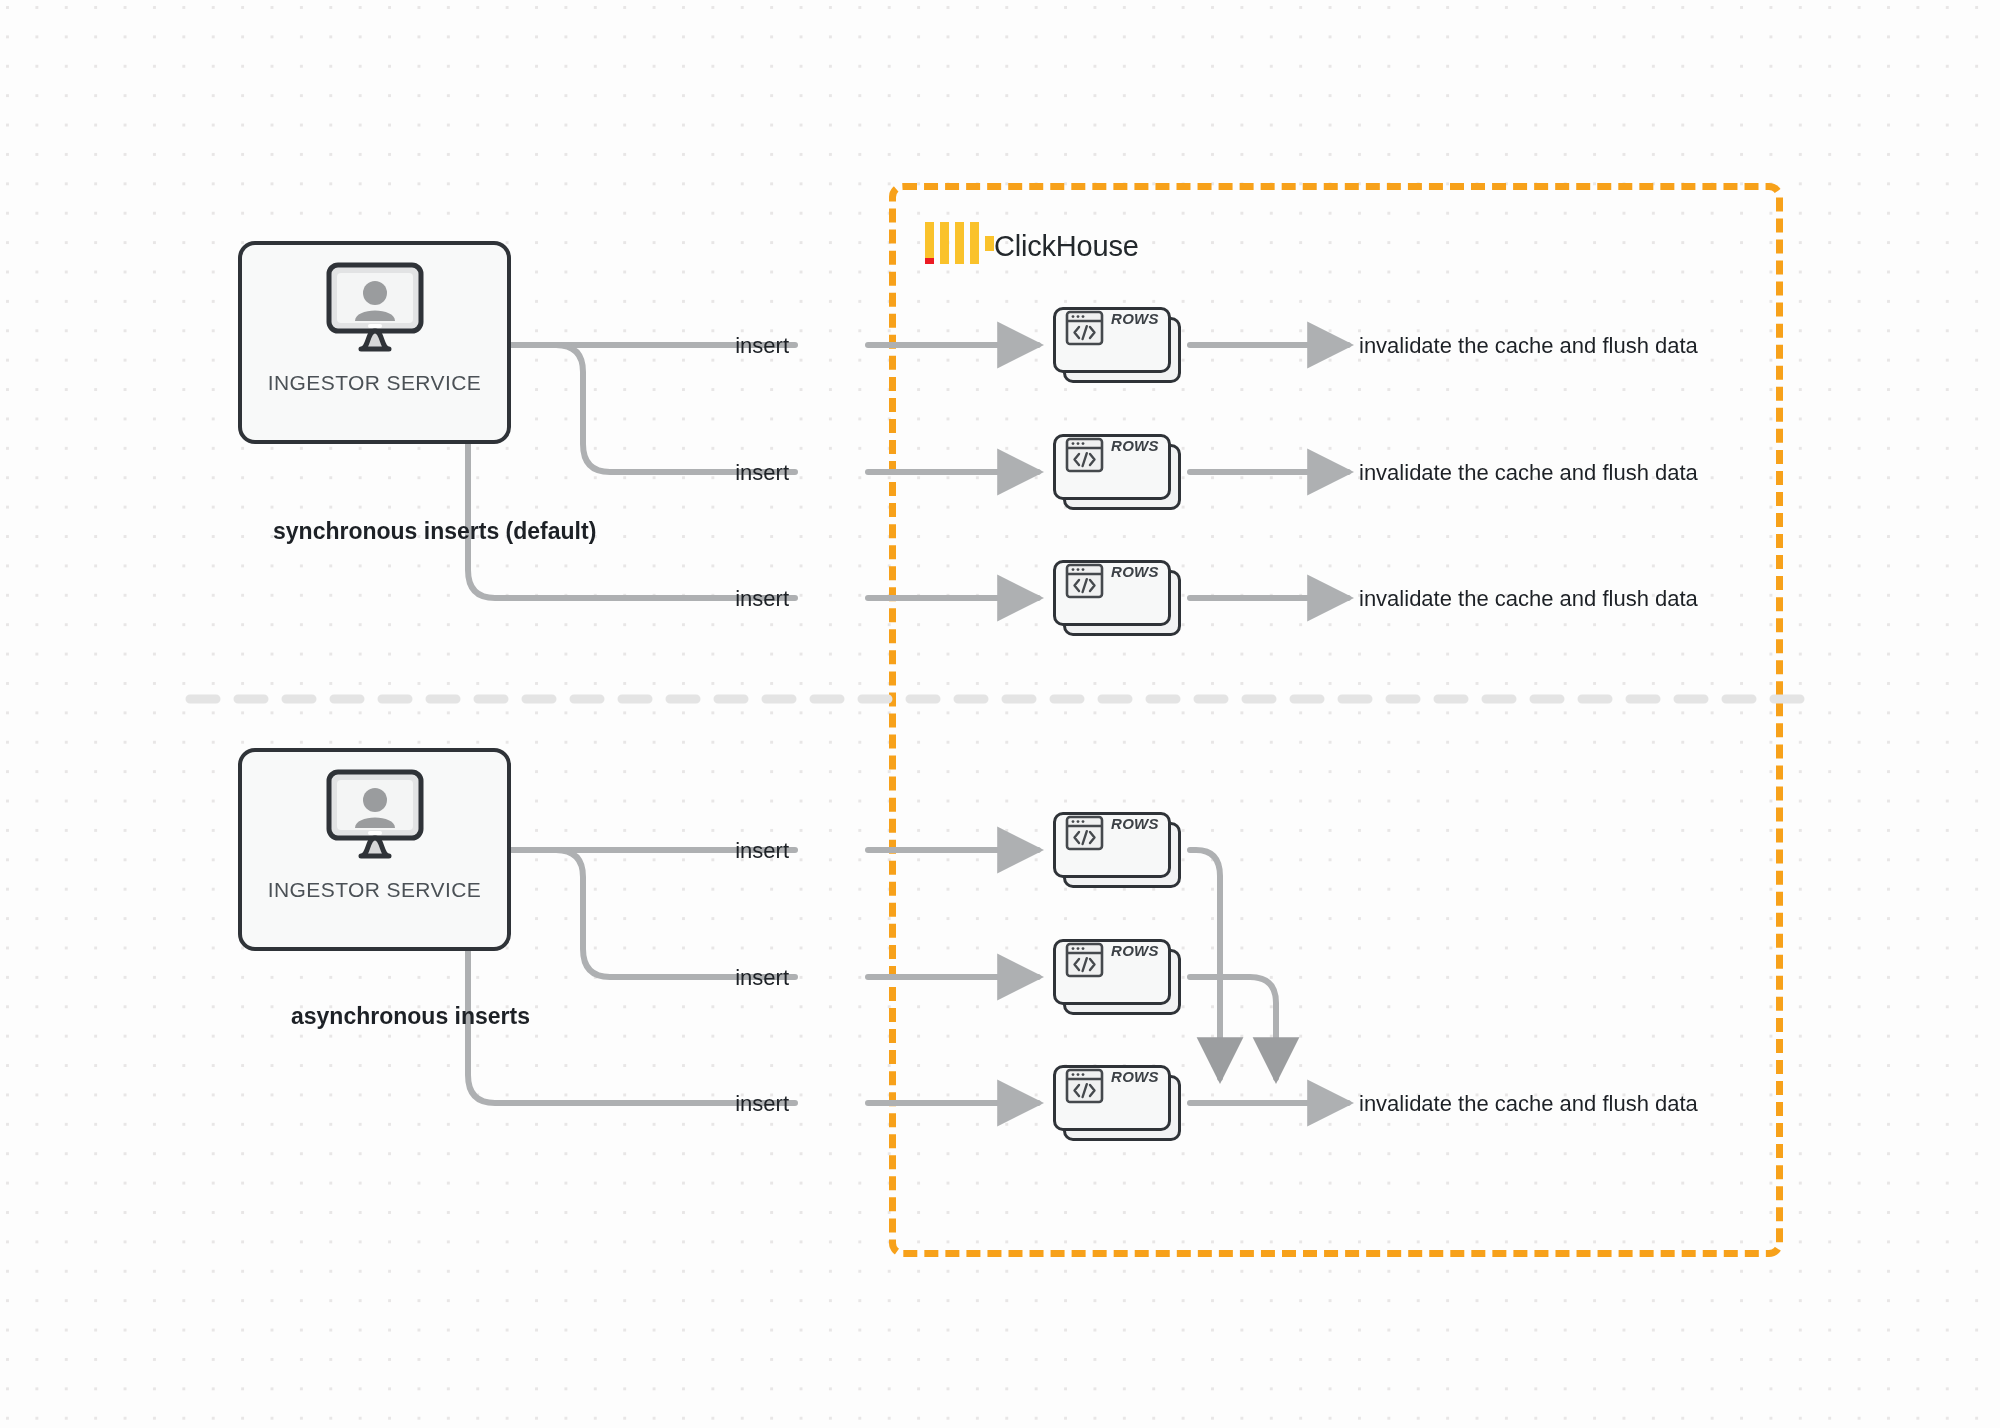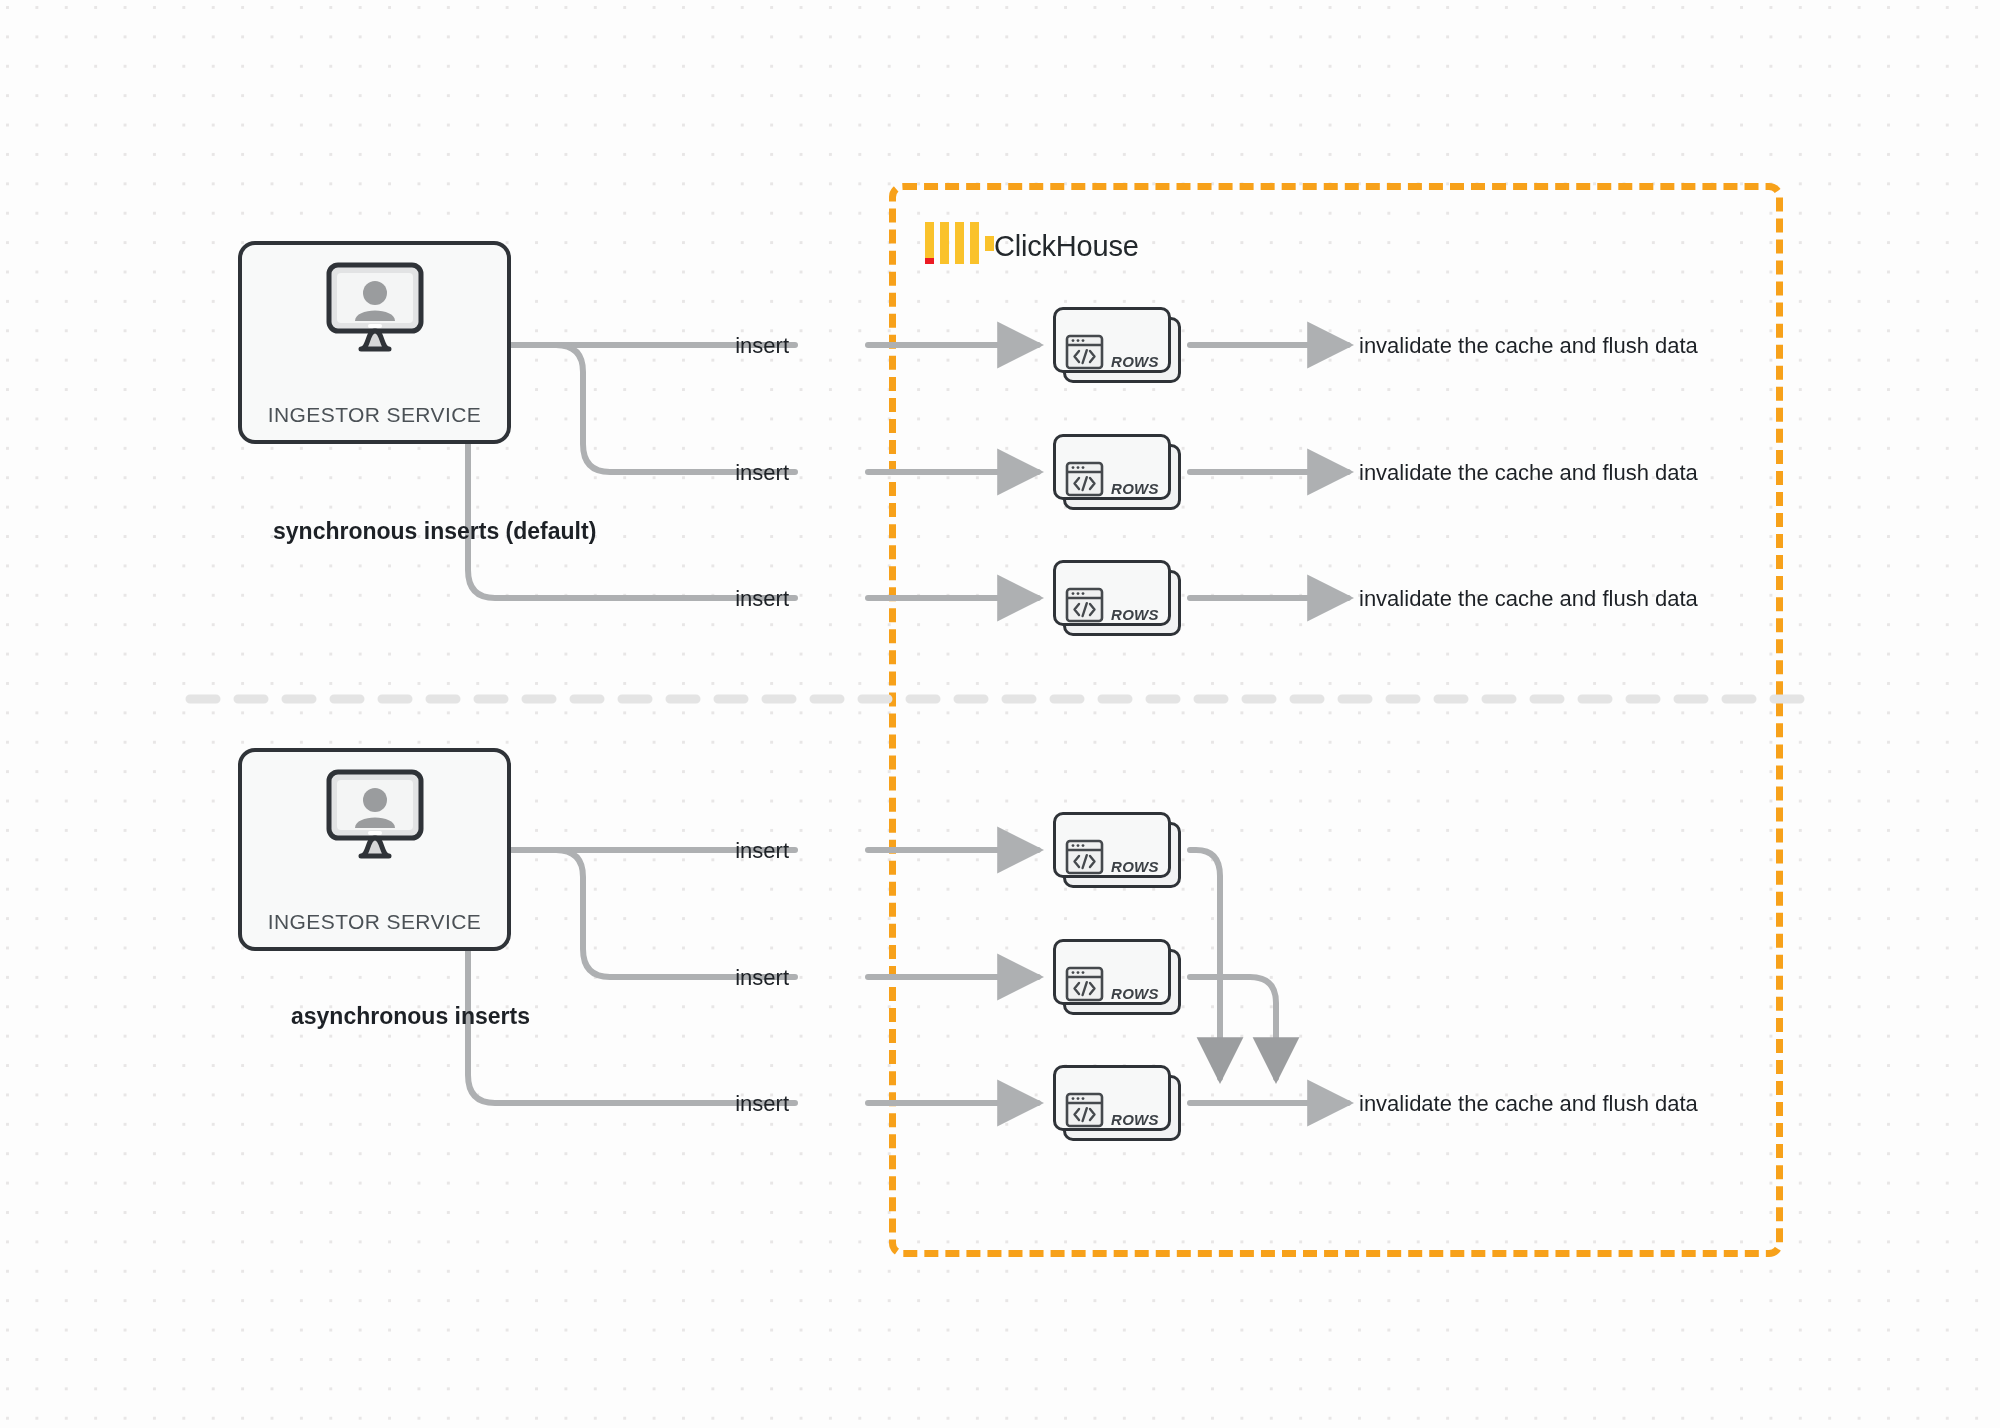--- a/index.html
+++ b/index.html
@@ -74,21 +74,20 @@
     height: 203px;
     background: #f8f9f9;
     border: 4px solid #2f3338;
     border-radius: 17px;
     box-sizing: border-box;
     display: flex;
     flex-direction: column;
     align-items: center;
     justify-content: flex-start;
     padding-top: 16px;
-    gap: 32px;
   }
   .ingestor.sync  { left: 238px; top: 241px; }
   .ingestor.async { left: 238px; top: 748px; }
 
   .monitor { width: 104px; height: 96px; }
   .ingestor-label {
     margin-top: 14px;
     font-size: 21px;
     color: #4b5156;
     letter-spacing: 0.4px;
@@ -126,21 +125,21 @@
     position: absolute;
     left: 0;
     top: 0;
     width: 118px;
     height: 66px;
     background: #f7f8f8;
     border: 3px solid #2f3338;
     border-radius: 10px;
     box-sizing: border-box;
     display: flex;
-    align-items: flex-end;
+    align-items: flex-start;
     gap: 7px;
     padding-left: 9px;
   }
   .win-icon { width: 39px; height: 36px; flex: none; }
   .rows-text {
     font-size: 15px;
     font-style: italic;
     color: #3c4146;
     font-weight: bold;
     letter-spacing: 0.3px;

